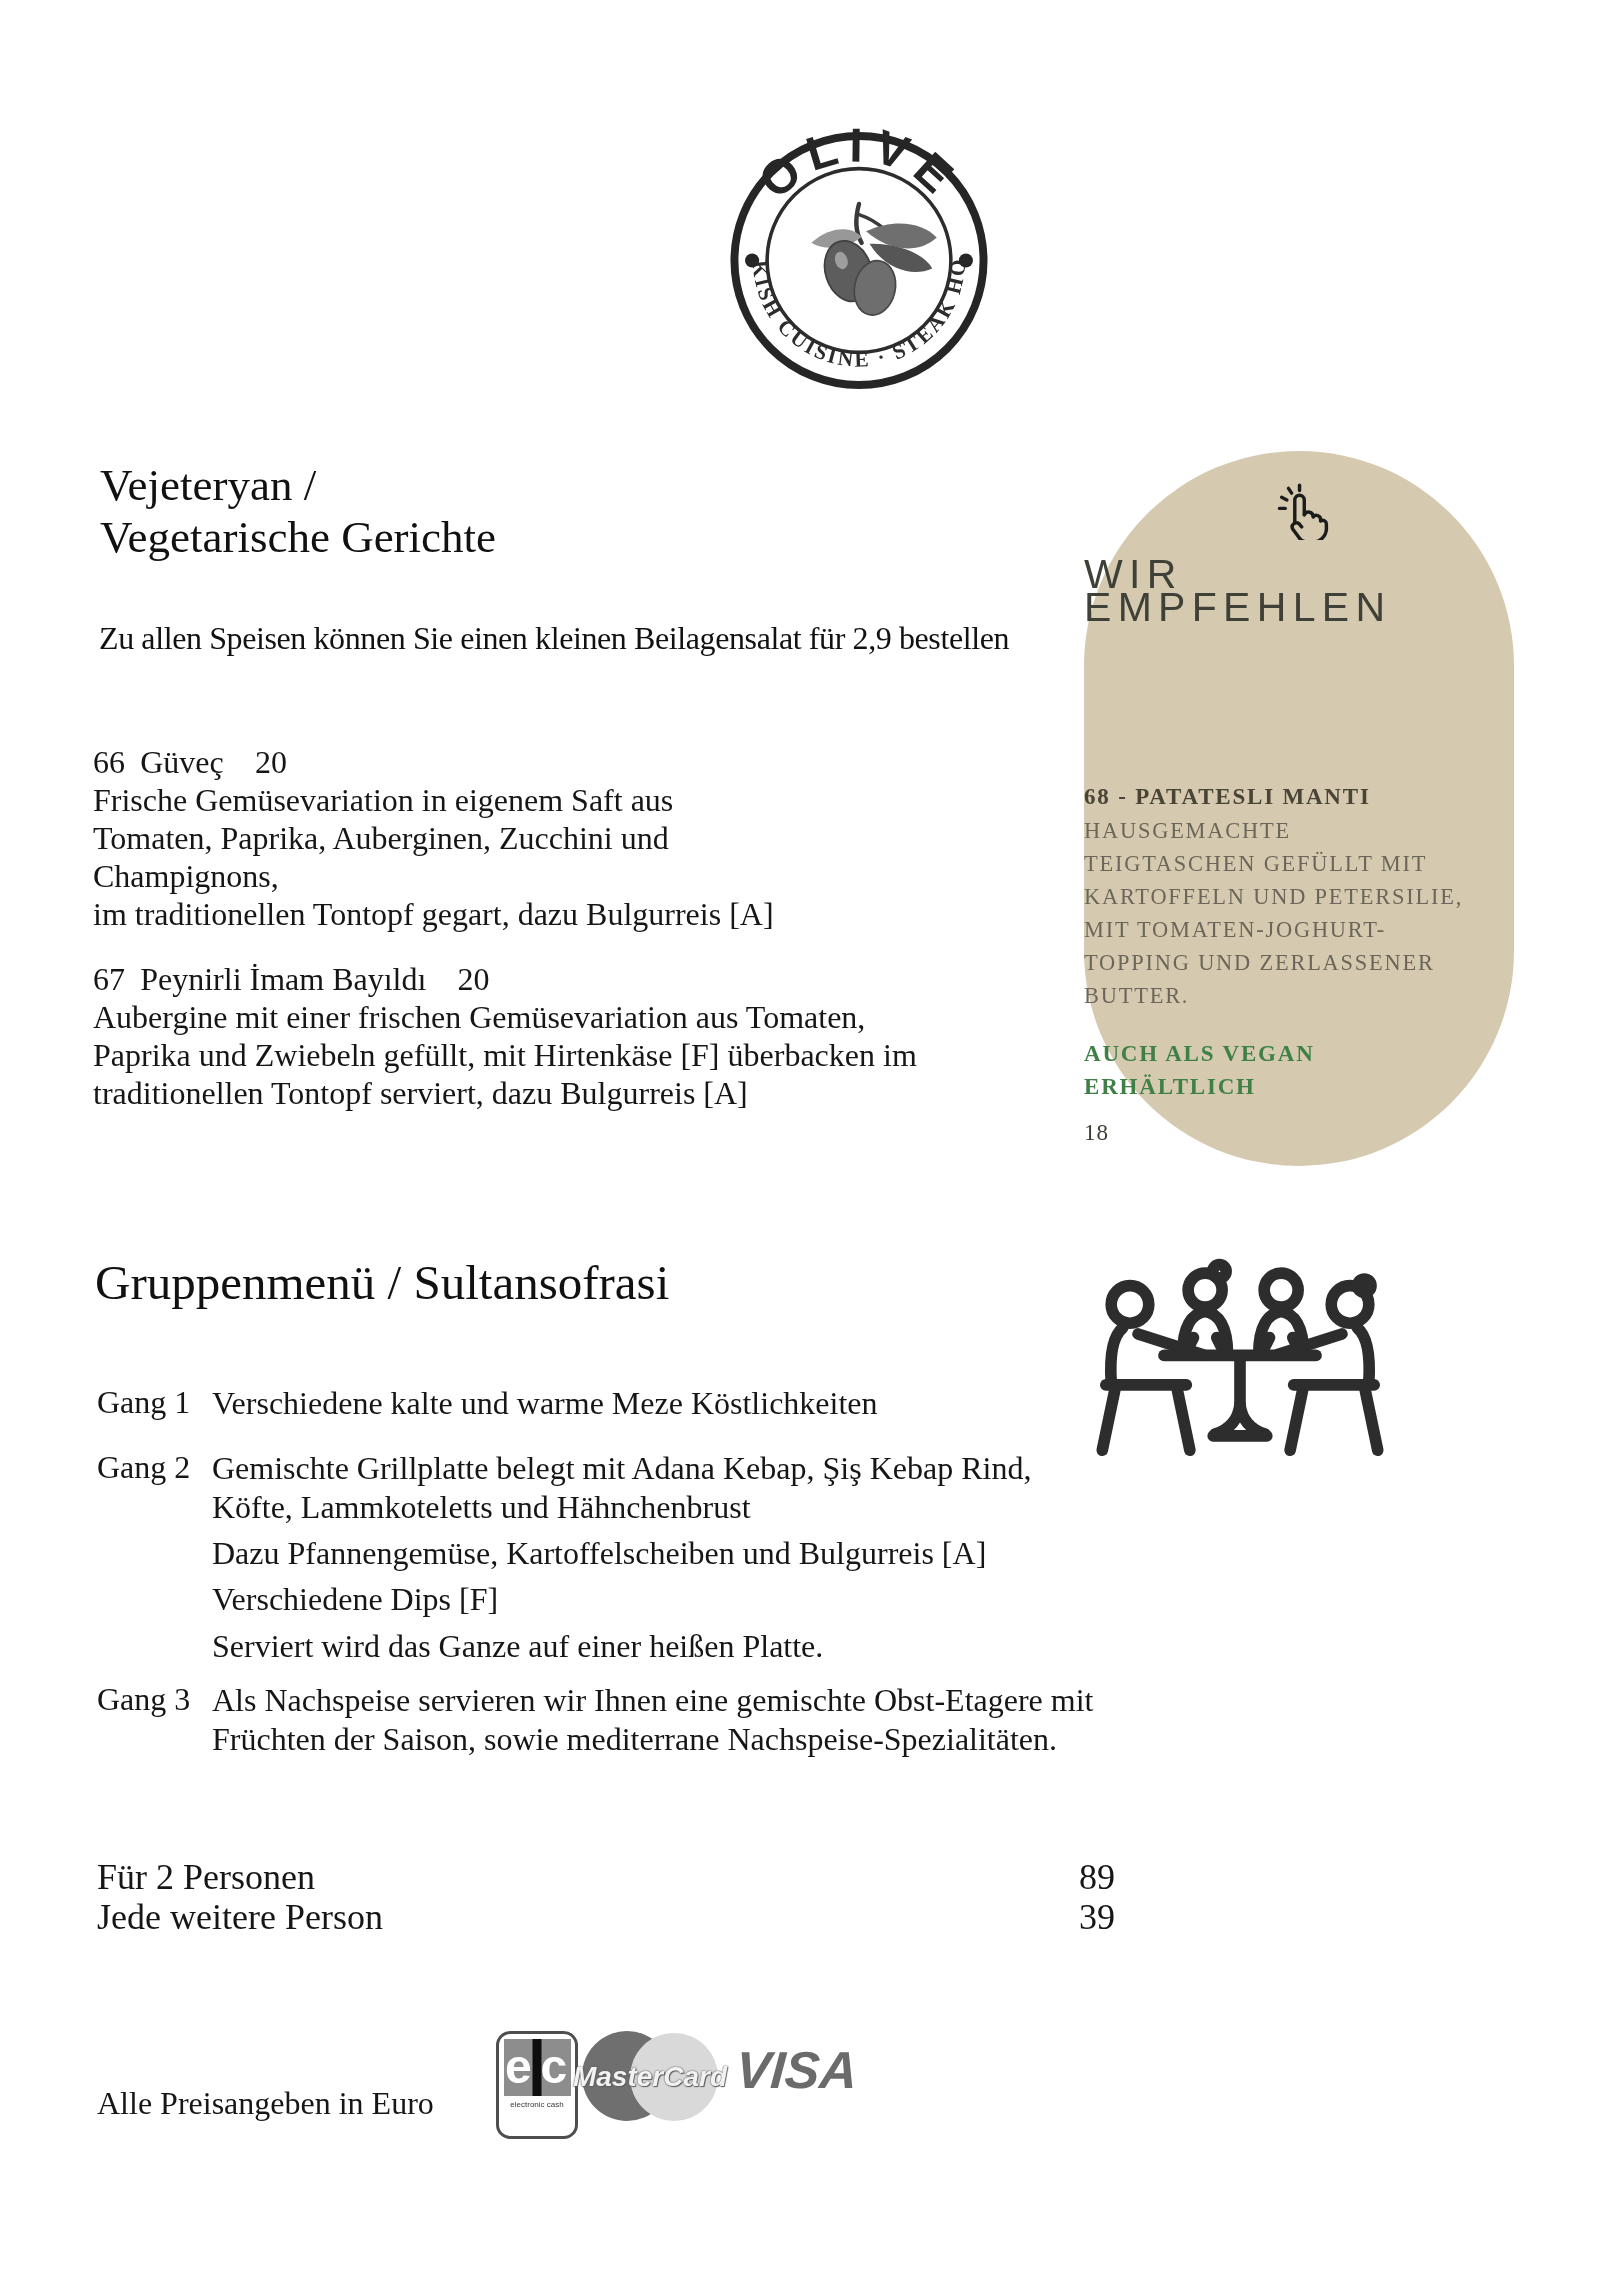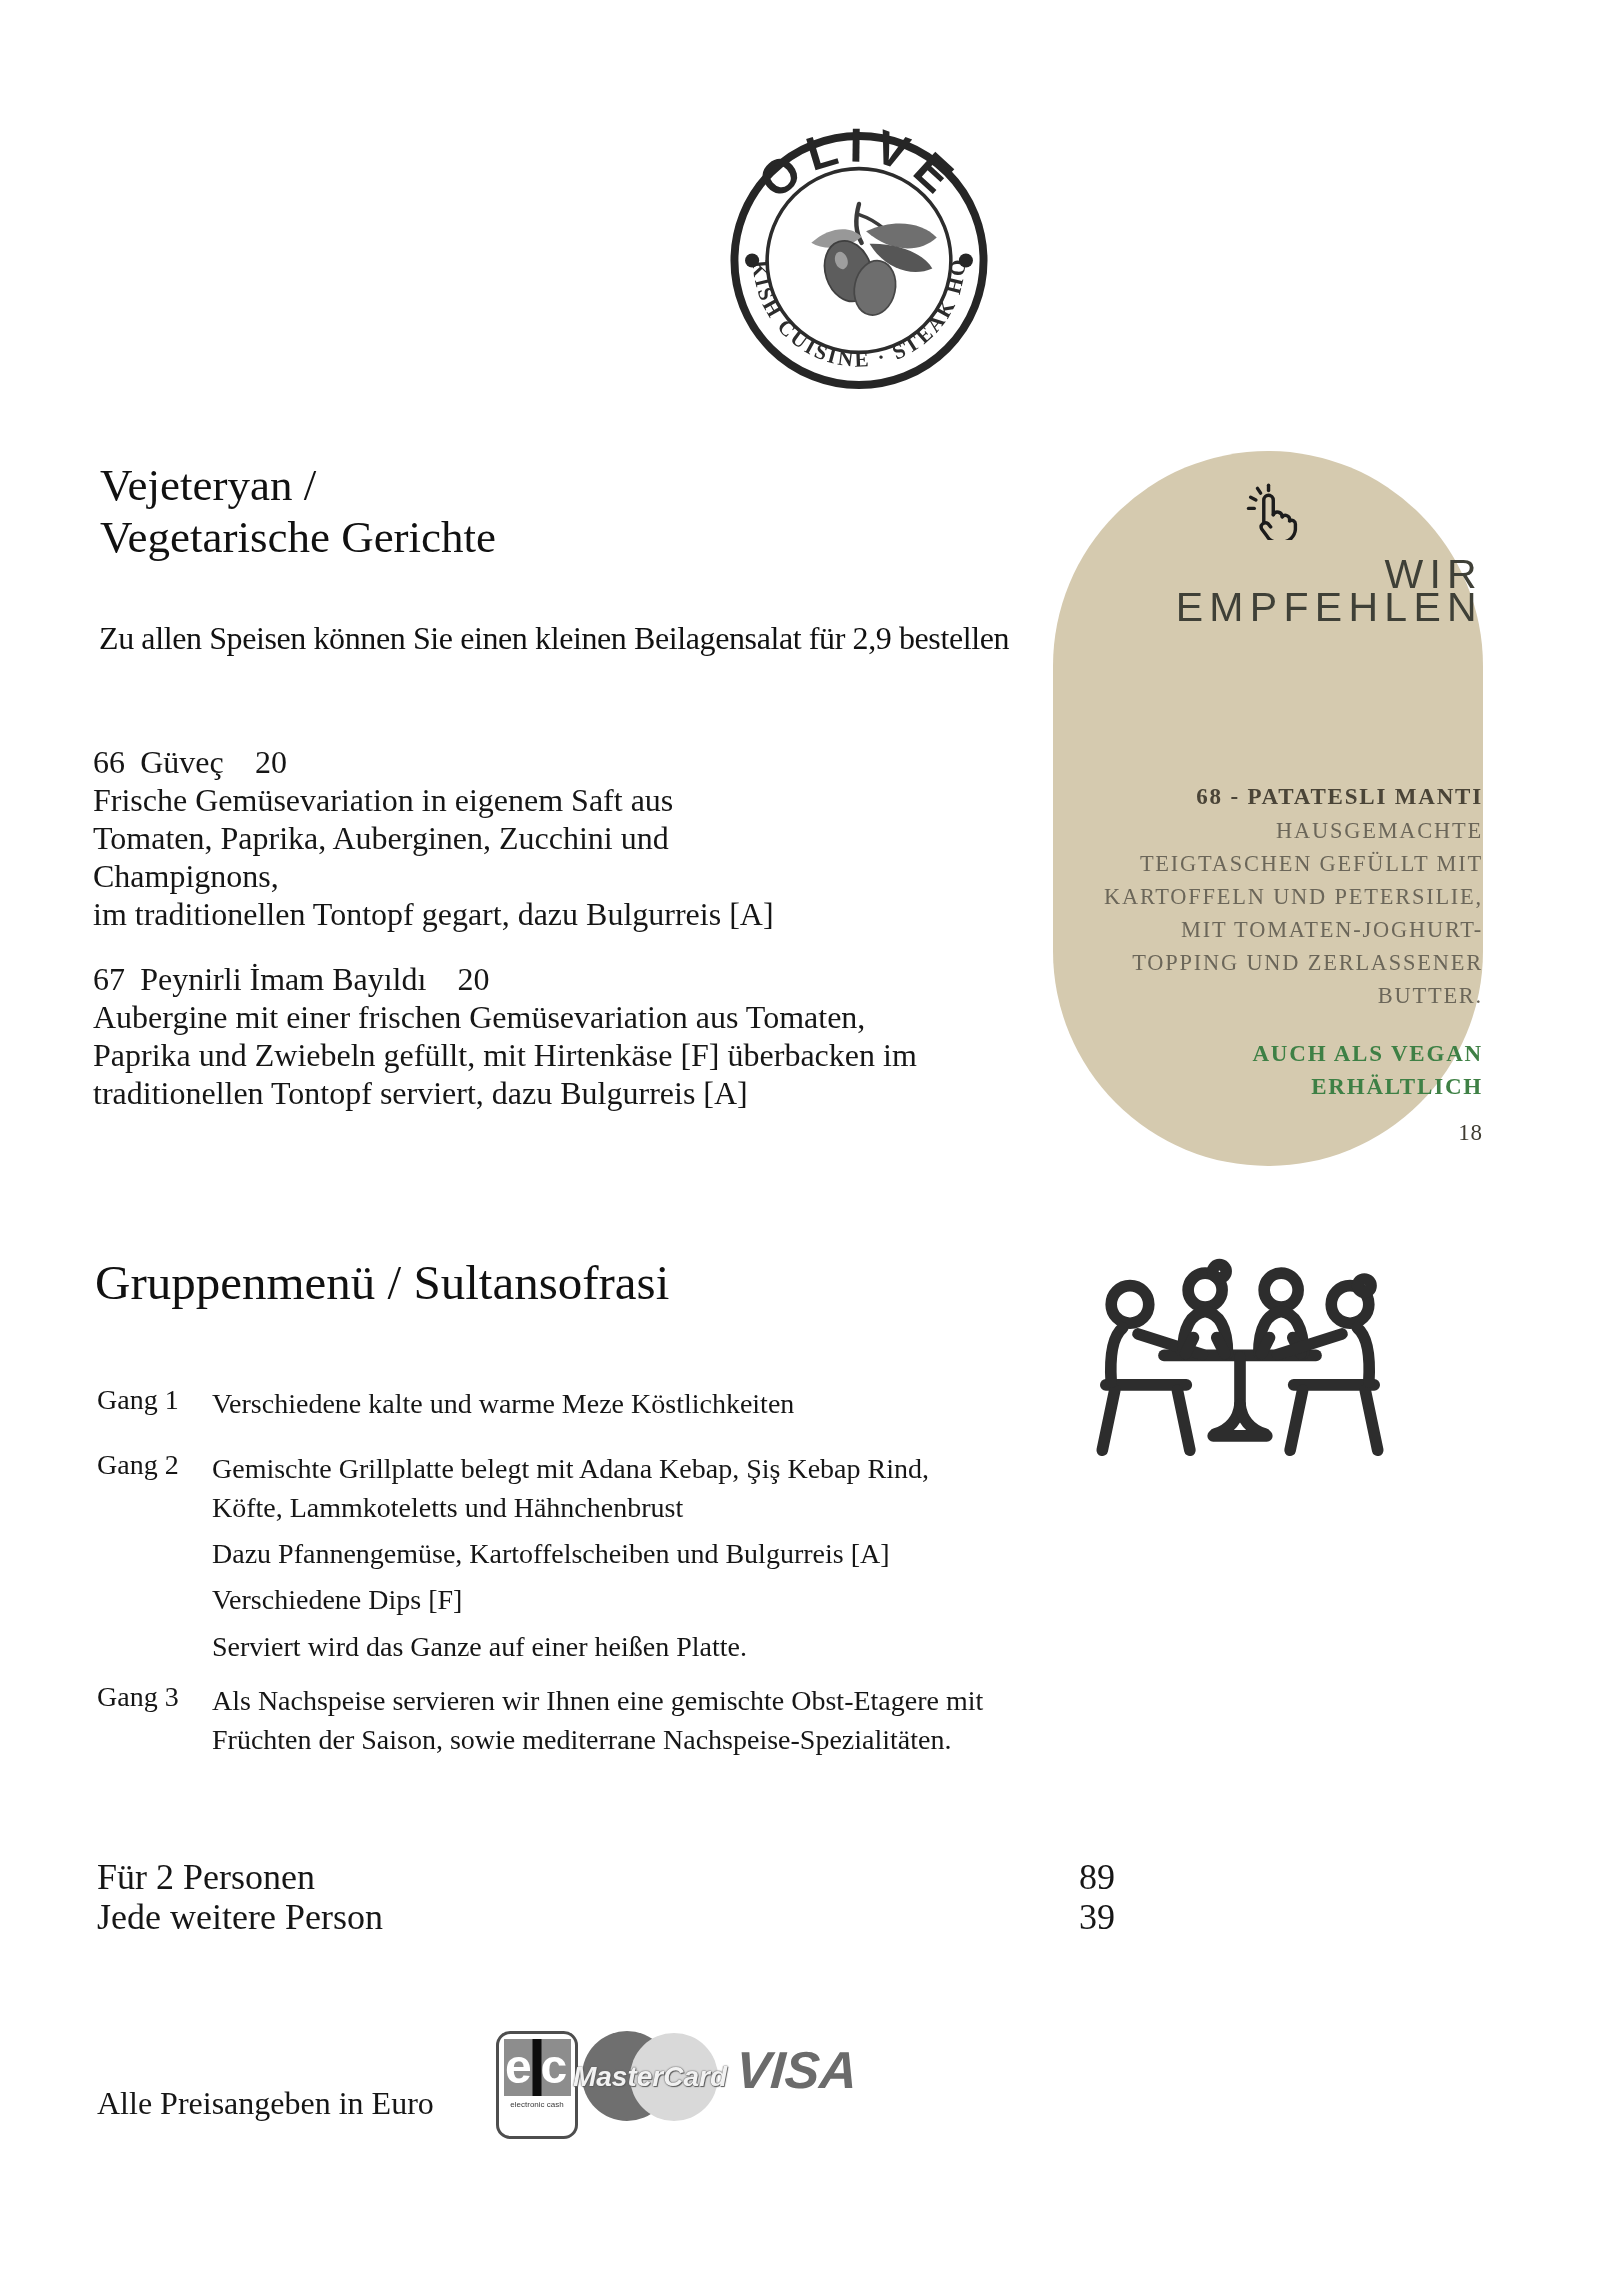--- a/index.html
+++ b/index.html
@@ -14,34 +14,34 @@
   
   .veg-title{position:absolute;left:100px;top:459px;font-size:45px;line-height:52px;color:#111;}
   .veg-note{position:absolute;left:99px;top:620px;font-size:32px;color:#111;letter-spacing:-0.4px;}
   .menu-item{position:absolute;left:93px;font-size:32px;line-height:38px;}
   .item-66{top:743px;}
   .item-67{top:960px;}
   .item-head span{margin-right:7.2px;}
   .item-price{margin-left:16px;}
 
   
-  .rec-card{position:absolute;left:1053px;top:451px;width:430px;height:715px;border-radius:215px;
-            background:#d5caaf;text-align:right;box-sizing:border-box;padding-top:30px;}
+  .rec-card{position:absolute;left:1084px;top:451px;width:430px;height:715px;border-radius:215px;
+            background:#d5caaf;text-align:left;box-sizing:border-box;padding-top:30px;}
   .tap-icon{width:86px;height:59px;display:block;margin:0 auto;}
   .rec-heading{margin-top:18px;font-family:"Liberation Sans", sans-serif;font-weight:300;
                font-size:41px;line-height:33px;letter-spacing:6.3px;color:#3f4037;}
   .rec-item-title{margin-top:158px;font-size:23px;font-weight:700;letter-spacing:1.8px;color:#4a4437;line-height:30px;}
   .rec-desc{margin-top:1.8px;font-size:22.4px;letter-spacing:1.8px;color:#6b6659;line-height:33px;}
   .rec-vegan{margin-top:25px;font-size:23px;font-weight:700;letter-spacing:1.8px;line-height:33px;}
   .rec-price{margin-top:17px;font-size:23px;color:#3f3c32;letter-spacing:0.9px;}
 
   
   .group-title{position:absolute;left:95px;top:1254px;font-size:49px;color:#111;}
   .people-icon{position:absolute;left:1079px;top:1220px;width:322px;height:244px;}
-  .course{position:absolute;left:97px;font-size:28px;}
+  .course{position:absolute;left:97px;font-size:32px;}
   .course-label{position:absolute;left:0;top:0;}
   .course-lines{padding-left:115px;line-height:39px;}
   .course-1{top:1384px;}
   .course-2{top:1449px;}
   .course-3{top:1681px;}
   .gap{margin-top:7.2px;}
 
   
   .prices{position:absolute;left:97px;top:1856px;width:1057px;font-size:36px;}
   .price-row{position:relative;height:40px;}

